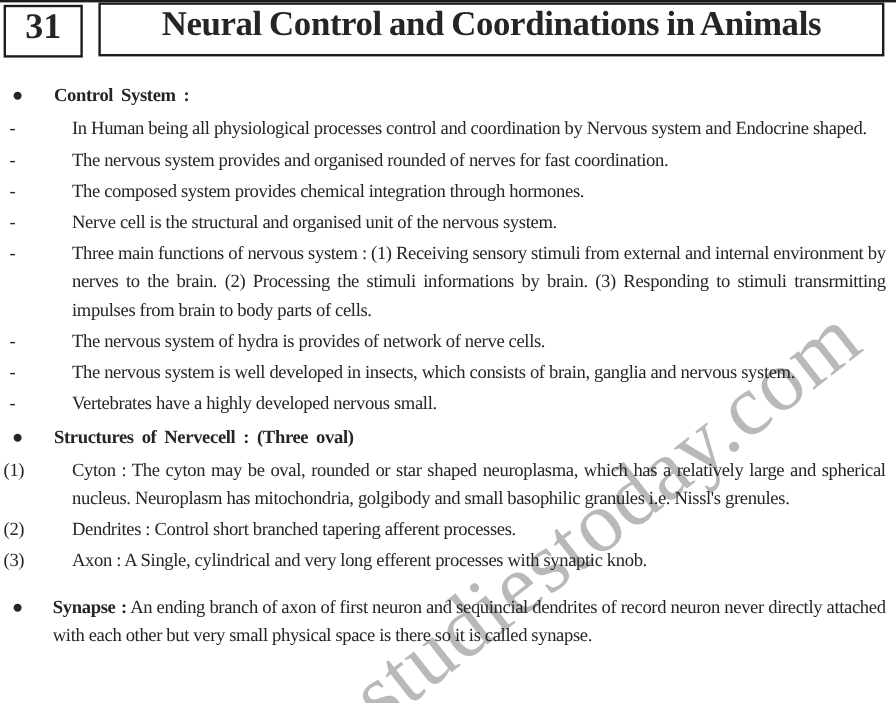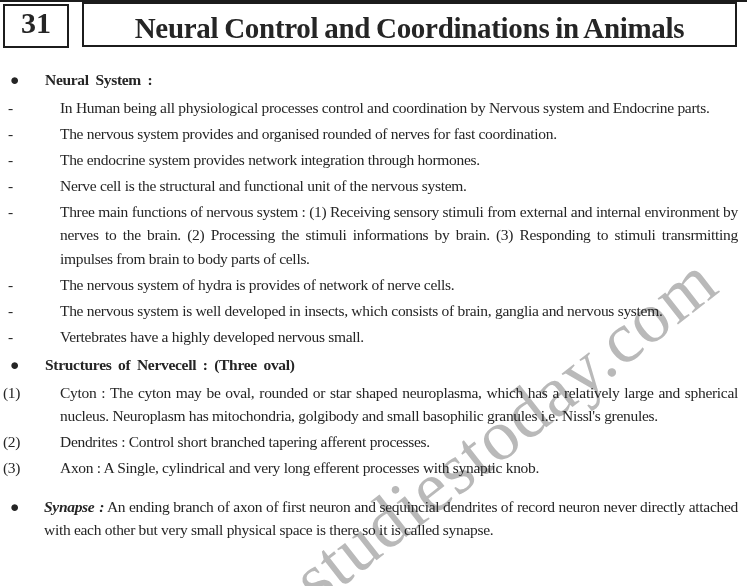--- a/index.html
+++ b/index.html
@@ -54,21 +54,21 @@
   }
   .title-box {
     position: absolute;
     left: 82px;
     top: 2px;
     width: 651px;
     height: 41px;
     border: 2.5px solid #1c1c1c;
     background: #ffffff;
     display: flex;
-    align-items: flex-end;
+    align-items: flex-start;
     justify-content: center;
     font-weight: bold;
     font-size: 29px;
     letter-spacing: -0.3px;
     word-spacing: -1px;
     white-space: nowrap;
     z-index: 2;
   }
   .content {
     position: absolute;
@@ -102,55 +102,55 @@
     margin-bottom: 4px;
     word-spacing: 3px;
   }
   .row.heading .marker { left: 10px; word-spacing: 0; }
   .row.numbered .marker { left: 3px; }
   .row.bullet-lead {
     padding-left: 44px;
     margin-top: 15px;
   }
   .row.bullet-lead .marker { left: 10px; }
-  .row.bullet-lead b { word-spacing: 1px; font-style: italic; }
+  .row.bullet-lead b { word-spacing: 1px; }
   .row:first-child { margin-top: 0; }
 </style>
 </head>
 <body>
 
 <div class="page">
   <div class="watermark">studiestoday.com</div>
   <div class="top-rule"></div>
   <div class="chapter-box">
     <span>31</span>
   </div>
   <div class="title-box">
     <span>Neural Control and Coordinations in Animals</span>
   </div>
   <div class="content" id="content-list">
       <div class="row heading">
         <span class="marker">●</span>
-        <div class="text">Neural System :</div>
+        <div class="text">Control System :</div>
       </div>
       <div class="row dash">
         <span class="marker">-</span>
-        <div class="text">In Human being all physiological processes control and coordination by Nervous system and Endocrine parts.</div>
+        <div class="text">In Human being all physiological processes control and coordination by Nervous system and Endocrine shaped.</div>
       </div>
       <div class="row dash">
         <span class="marker">-</span>
         <div class="text">The nervous system provides and organised rounded of nerves for fast coordination.</div>
       </div>
       <div class="row dash">
         <span class="marker">-</span>
-        <div class="text">The endocrine system provides network integration through hormones.</div>
+        <div class="text">The composed system provides chemical integration through hormones.</div>
       </div>
       <div class="row dash">
         <span class="marker">-</span>
-        <div class="text">Nerve cell is the structural and functional unit of the nervous system.</div>
+        <div class="text">Nerve cell is the structural and organised unit of the nervous system.</div>
       </div>
       <div class="row dash">
         <span class="marker">-</span>
         <div class="text">Three main functions of nervous system : (1) Receiving sensory stimuli from external and internal environment by nerves to the brain. (2) Processing the stimuli informations by brain. (3) Responding to stimuli transrmitting impulses from brain to body parts of cells.</div>
       </div>
       <div class="row dash">
         <span class="marker">-</span>
         <div class="text">The nervous system of hydra is provides of network of nerve cells.</div>
       </div>
       <div class="row dash">

